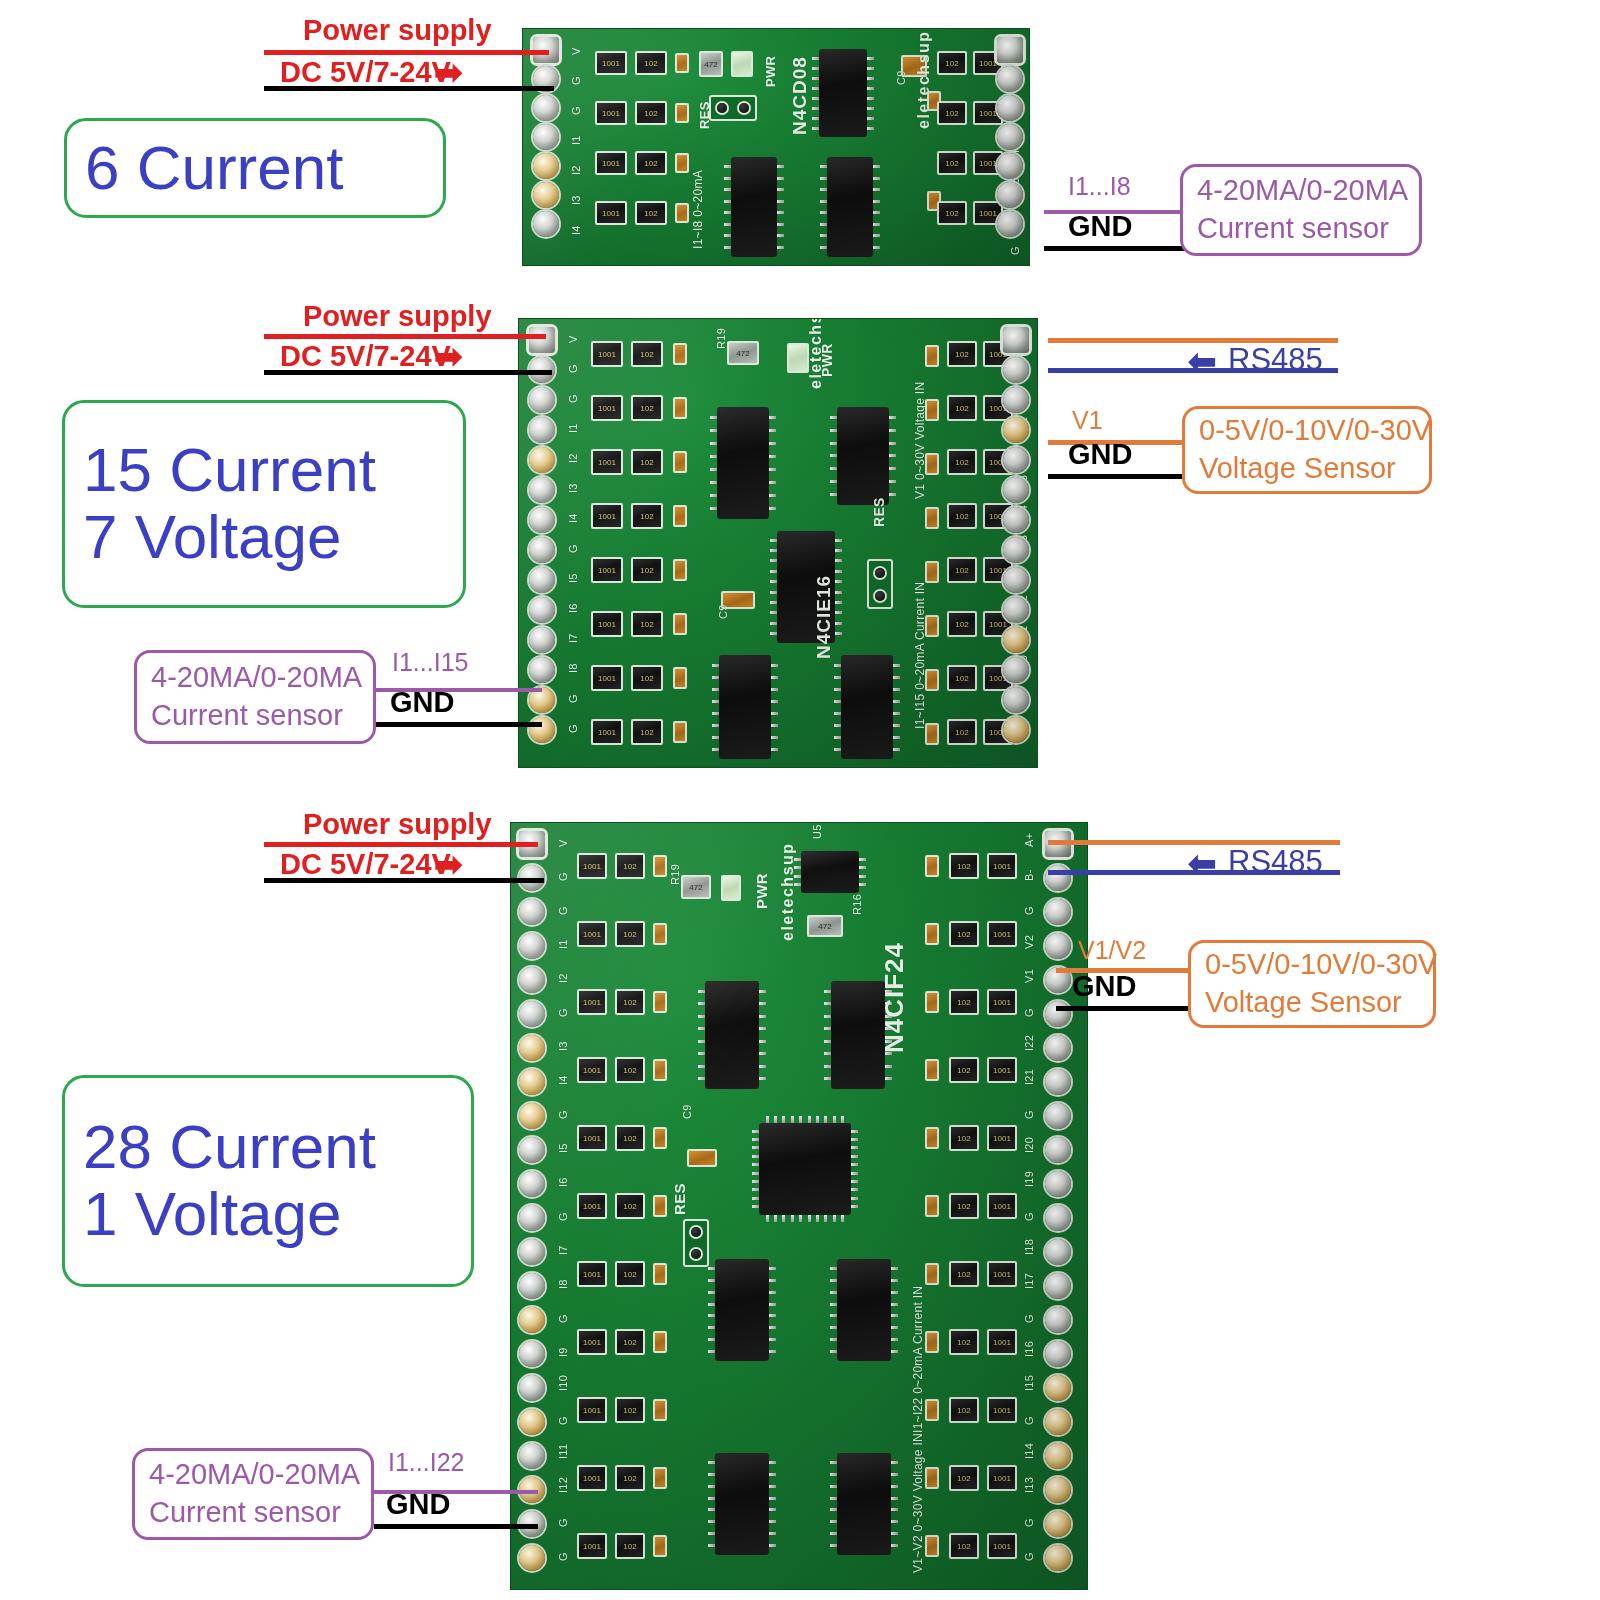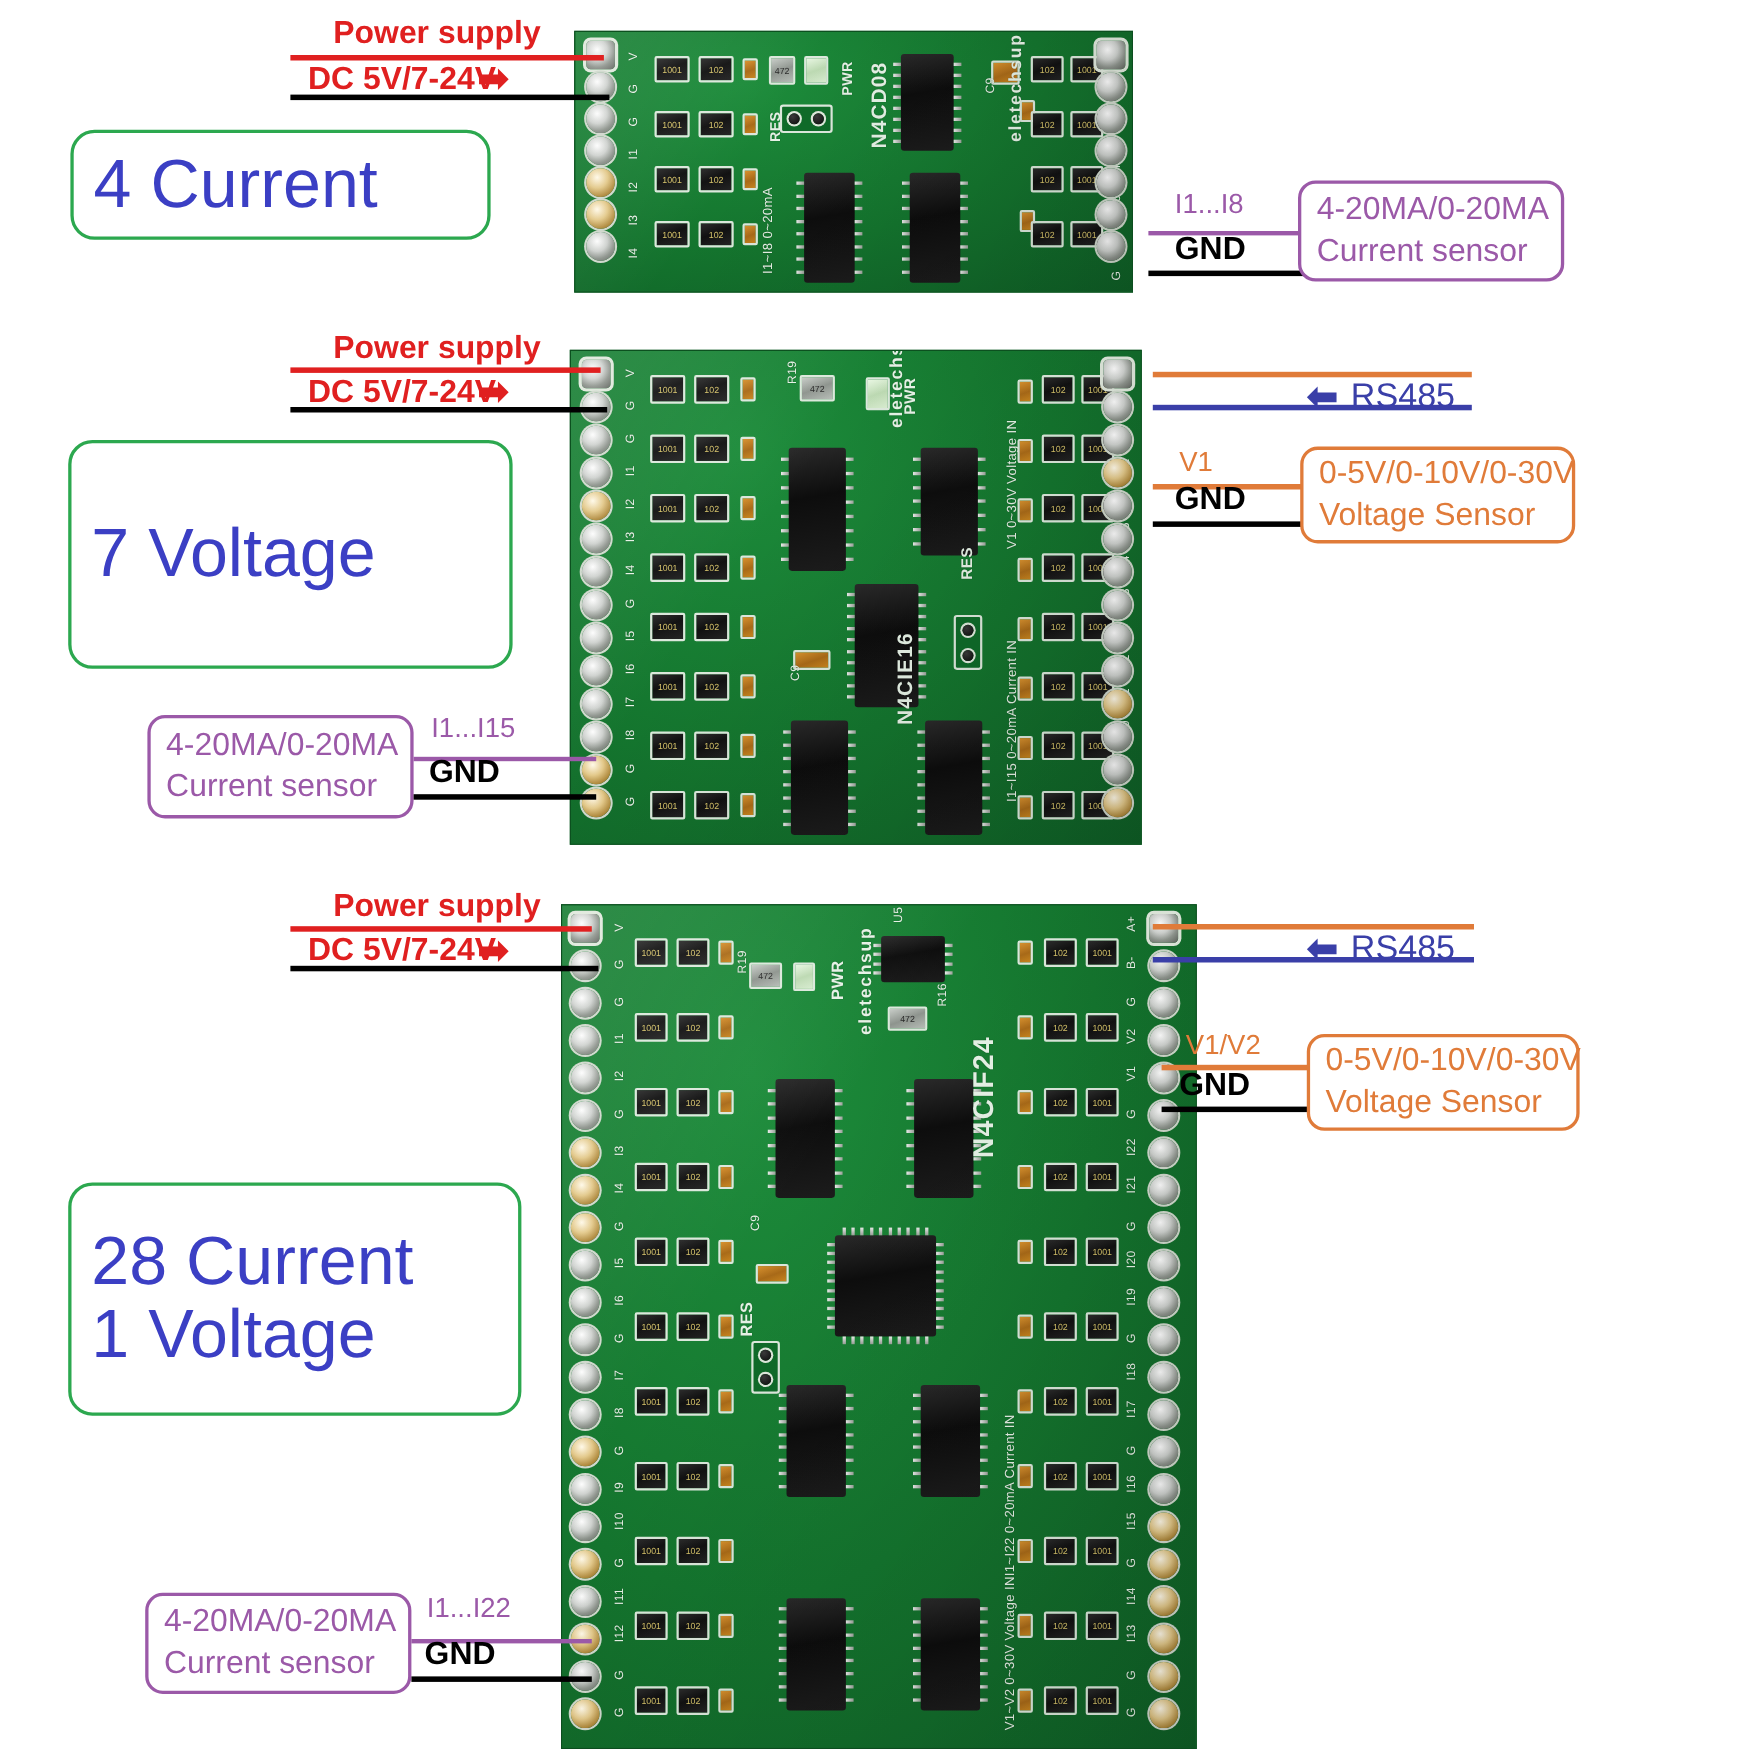--- a/index.html
+++ b/index.html
@@ -358,21 +358,21 @@
         <div class="pad" style="width:26px;height:26px;margin-bottom:3px;"></div>
         <div class="pad" style="width:26px;height:26px;margin-bottom:3px;"></div>
         <div class="pad" style="width:26px;height:26px;margin-bottom:3px;"></div>
         <div class="pad" style="width:26px;height:26px;margin-bottom:3px;"></div>
         <div class="pad" style="width:26px;height:26px;margin-bottom:3px;"></div>
         <div class="pad" style="width:26px;height:26px;"></div>
       </div>
     </div>
 
     <div class="title-box" style="left:64px;top:118px;width:382px;height:100px;">
-      <div class="title-line">4 Current</div>
+      <div class="title-line">6 Current</div>
     </div>
 
     <div class="ps-label" style="left:303px;top:14px;">Power supply</div>
     <div class="line line-red" style="left:264px;top:50px;width:285px;"></div>
     <div class="dc-label" style="left:280px;top:56px;">DC 5V/7-24V</div>
     <div class="arrow-red" style="left:434px;top:55px;">➡</div>
     <div class="line line-black" style="left:264px;top:86px;width:290px;"></div>
 
     <div class="pin-label purple" style="left:1068px;top:172px;">I1...I8</div>
     <div class="line line-purple" style="left:1044px;top:210px;width:146px;"></div>
@@ -631,20 +631,21 @@
         <div class="pad" style="width:26px;height:26px;margin-bottom:4px;"></div>
         <div class="pad" style="width:26px;height:26px;margin-bottom:4px;"></div>
         <div class="pad gold" style="width:26px;height:26px;margin-bottom:4px;"></div>
         <div class="pad" style="width:26px;height:26px;margin-bottom:4px;"></div>
         <div class="pad" style="width:26px;height:26px;margin-bottom:4px;"></div>
         <div class="pad gold" style="width:26px;height:26px;"></div>
       </div>
     </div>
 
     <div class="title-box" style="left:62px;top:400px;width:404px;height:208px;">
+      <div class="title-line">15 Current</div>
       <div class="title-line">7 Voltage</div>
     </div>
 
     <div class="ps-label" style="left:303px;top:300px;">Power supply</div>
     <div class="line line-red" style="left:264px;top:334px;width:282px;"></div>
     <div class="dc-label" style="left:280px;top:340px;">DC 5V/7-24V</div>
     <div class="arrow-red" style="left:434px;top:339px;">➡</div>
     <div class="line line-black" style="left:264px;top:370px;width:288px;"></div>
 
     <div class="line line-orange" style="left:1048px;top:338px;width:290px;"></div>

